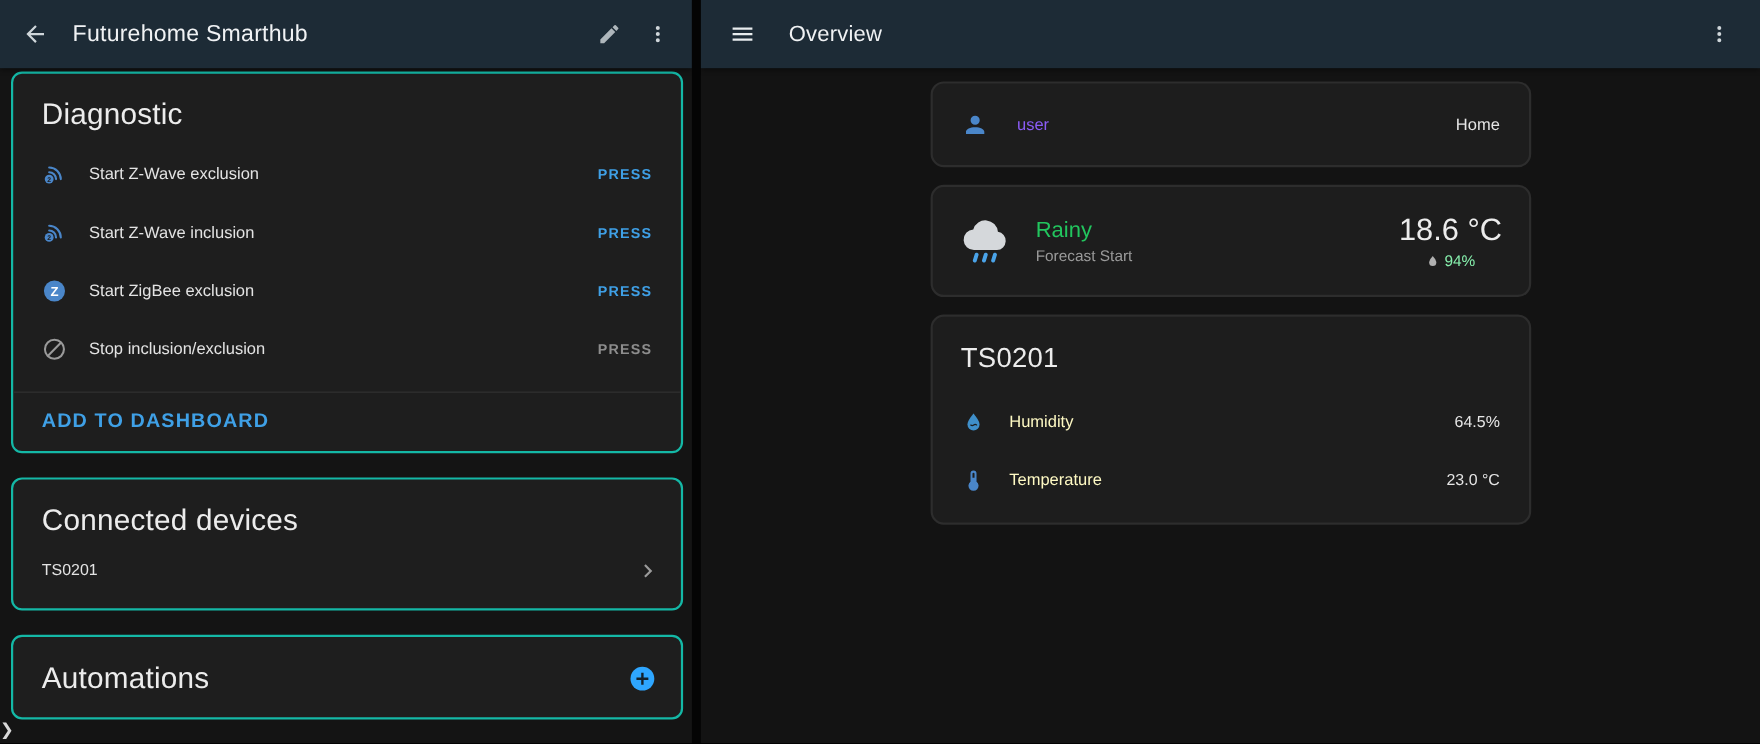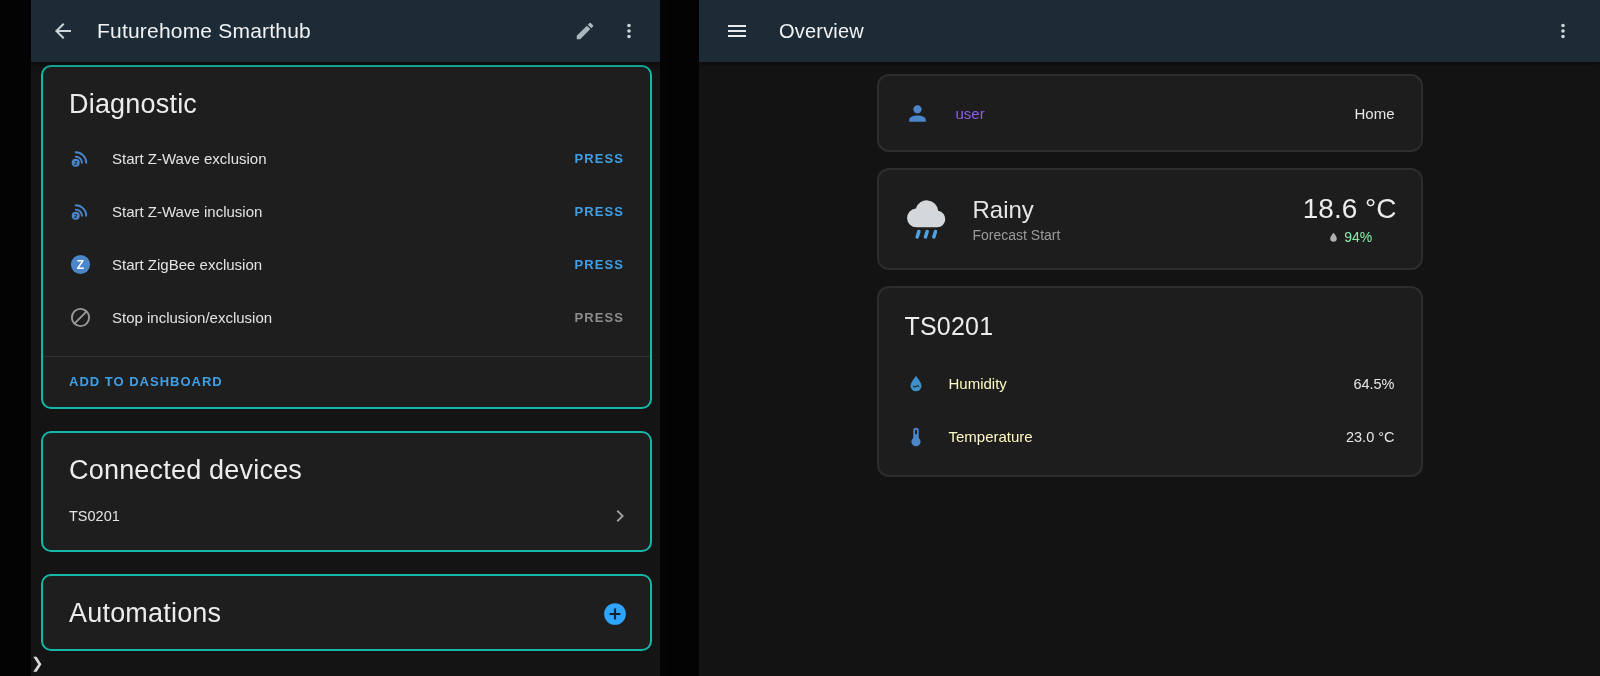--- a/index.html
+++ b/index.html
@@ -5,21 +5,21 @@
   * { box-sizing: border-box; margin: 0; padding: 0; }
   html,body { background:#000; }
   body {
     font-family: "Liberation Sans", "DejaVu Sans", sans-serif;
     color:#e6e6e6;
     -webkit-font-smoothing: antialiased;
   }
   .screen { position:relative; width:1600px; height:676px; display:flex; background:#030303; overflow:hidden; }
 
   
-  .pane { height:676px; position:relative; overflow:hidden; background:#141414;margin-left:31px; }
+  .pane { height:676px; position:relative; overflow:hidden; background:#141414; }
   .appbar {
     height:62px; background:#1d2b36; display:flex; align-items:center;
     padding:0 20px; box-shadow:0 2px 5px rgba(0,0,0,.55); position:relative; z-index:2;
   }
   .icon { display:inline-flex; align-items:center; justify-content:center; flex:none; }
   .icon svg { width:100%; height:100%; display:block; }
   .iconbtn { background:none; border:none; cursor:pointer; padding:0; color:#cfd6da; }
   .card {
     background:#1e1e1e; border:2px solid #14b8a6; border-radius:10px; overflow:hidden;
   }
@@ -36,21 +36,21 @@
   .diag-title { padding:22px 26px 12px; }
   .diag-row { display:flex; align-items:center; height:53px; padding:0 26px; gap:20px; }
   .diag-row .row-icon { width:23px; height:23px; color:#4a86c9; }
   .diag-row .row-icon.gray { color:#9a9a9a; }
   .diag-row .row-label { flex:1; font-size:15px; color:#e3e3e3; }
   .diag-row .row-value { font-size:15px; color:#e3e3e3; }
   .press { font-size:13px; font-weight:600; letter-spacing:1.1px; color:#3fa0e6; background:none; border:none; cursor:pointer; }
   .press.disabled { color:#8d8d8d; cursor:default; }
   .card-divider { border-top:1px solid #323232; margin-top:12px; }
   .card-footer { padding:15px 26px 17px; }
-  .text-btn { background:none; border:none; cursor:pointer; color:#3fa0e6; font-size:13px; font-weight:700; letter-spacing:1px; }
+  .text-btn { background:none; border:none; cursor:pointer; color:#3fa0e6; font-size:18px; font-weight:700; letter-spacing:1px; }
 
   .devices-title { padding:22px 26px 6px; }
   .device-row { display:flex; align-items:center; padding:12px 18px 22px 26px; cursor:pointer; }
   .device-row .row-label { flex:1; font-size:14.5px; color:#e3e3e3; }
   .device-row .chev { width:24px; height:24px; color:#9a9a9a; }
 
   .autom-card { margin-bottom:0 !important; }
   .autom-head { display:flex; align-items:center; justify-content:space-between; padding:22px 22px 20px 26px; }
   .plus-fab { width:26px; height:26px; border:none; background:none; cursor:pointer; }
 
@@ -67,21 +67,21 @@
   .card-col .card { border-radius:12px; border-color:#2d2d2d; background:#1d1d1d; }
 
   .person-card { display:flex; align-items:center; height:78px; padding:0 26px; gap:26px; cursor:pointer; }
   .person-card .person-icon { width:25px; height:25px; color:#4a86c9; }
   .person-card .person-name { flex:1; font-size:15px; color:#8b5cf6; }
   .person-card .person-state { font-size:15px; color:#e6e6e6; }
 
   .weather-card { display:flex; align-items:center; height:102px; padding:0 24px; gap:20px; cursor:pointer; }
   .weather-icon { width:50px; height:50px; }
   .weather-main { flex:1; display:flex; flex-direction:column; gap:3px; }
-  .weather-cond { font-size:24px; color:#e5e5e5; }
+  .weather-cond { font-size:20px; color:#22c55e; }
   .weather-sub { font-size:14px; color:#9a9a9a; }
   .weather-right { display:flex; flex-direction:column; align-items:center; gap:4px; }
   .weather-temp { font-size:28px; color:#ececec; }
   .weather-hum { display:flex; align-items:center; gap:4px; font-size:14px; color:#86efac; }
   .weather-hum .icon { width:13px; height:13px; color:#b0b0b0; }
 
   .sensor-card { padding-bottom:12px; }
   .sensor-title { padding:24px 26px 16px; }
   .sensor-row { display:flex; align-items:center; height:53px; padding:0 26px; gap:22px; cursor:pointer; }
   .sensor-row .row-icon { width:22px; height:22px; color:#4a86c9; }

